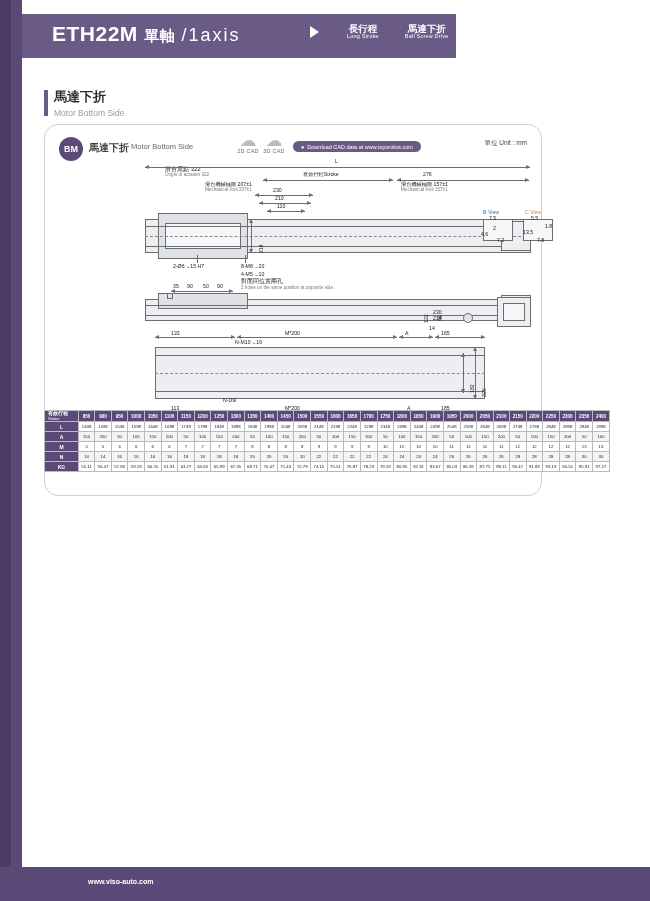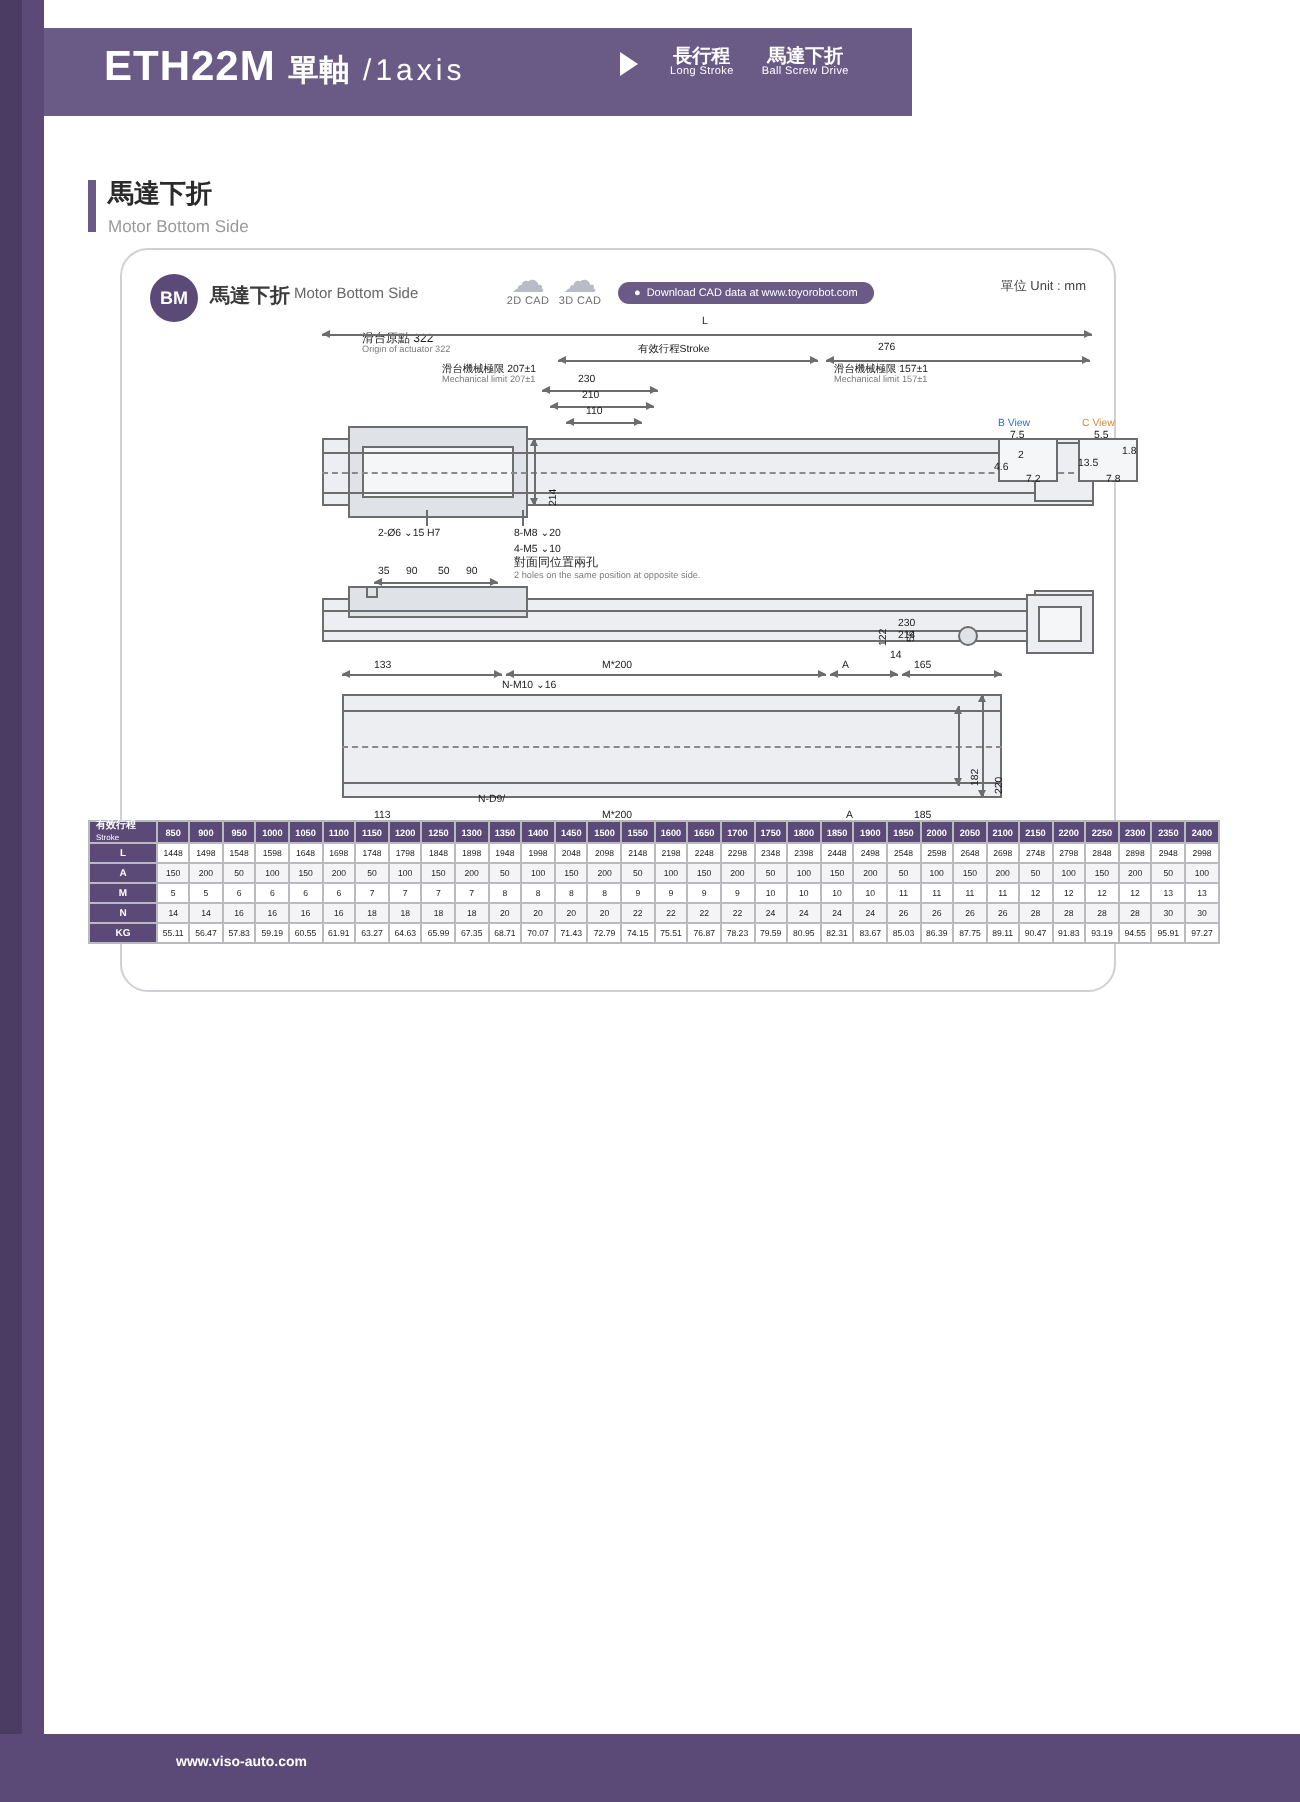--- a/index.html
+++ b/index.html
@@ -27,43 +27,43 @@
   }
   .header-band:after{
     content:""; position:absolute; right:-0px; top:0; width:0; height:0;
   }
   .header-title {
     position:absolute; left:52px; top:22px;
     color:#fff; font-size:21px; font-weight:bold; letter-spacing:0.5px;
     white-space:nowrap;
   }
   .header-title .sub { font-weight:bold; font-size:15px; }
-  .header-title .axis { font-weight:normal; font-size:15px; letter-spacing:2px;}
+  .header-title .axis { font-weight:normal; font-size:18px; letter-spacing:2px;}
   .hdr-tags {
     position:absolute; left:310px; top:24px;
-    display:flex; align-items:center; gap:14px;
+    display:flex; align-items:center; gap:26px;
   }
   .tri {
     width:0;height:0;border-left:9px solid #fff;
     border-top:6px solid transparent;border-bottom:6px solid transparent;
     margin-right:2px;
   }
   .tag { color:#fff; text-align:center; line-height:1.05; }
   .tag .cn { font-size:9.5px; font-weight:bold; }
   .tag .en { font-size:5.5px; letter-spacing:0.2px; }
   
   .sec-title-wrap { position:absolute; left:44px; top:88px; }
   .sec-bar { position:absolute; left:0; top:2px; width:4px; height:26px; background:#6a5b86; }
   .sec-cn { margin-left:10px; font-size:13px; font-weight:bold; color:#2b2b2b; }
   .sec-en { margin-left:10px; font-size:8.5px; color:#9a9a9a; margin-top:2px; }
 
   
   .card {
     position:absolute; left:44px; top:124px; width:498px; height:372px;
-    background:#ffffff; border:1px solid #cfcfd6; border-radius:14px;margin-left:16px;
+    background:#ffffff; border:1px solid #cfcfd6; border-radius:14px;
   }
   
   .bm-badge {
     position:absolute; left:14px; top:12px; width:24px; height:24px;
     border-radius:50%; background:#5b4a77; color:#fff;
     font-size:9px; font-weight:bold; display:flex; align-items:center; justify-content:center;
   }
   .bm-cn { position:absolute; left:44px; top:16px; font-size:10px; font-weight:bold; color:#3b3b3b;}
   .bm-en { position:absolute; left:86px; top:17px; font-size:7.5px; color:#666;}
   .cad-ico { position:absolute; top:9px; width:34px; text-align:center; }

